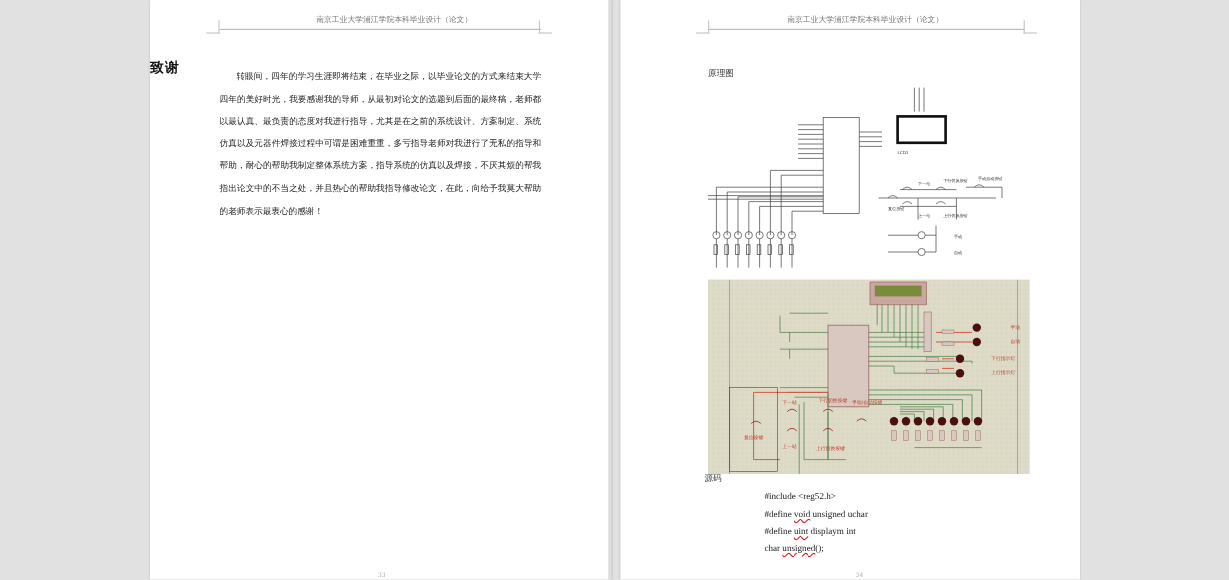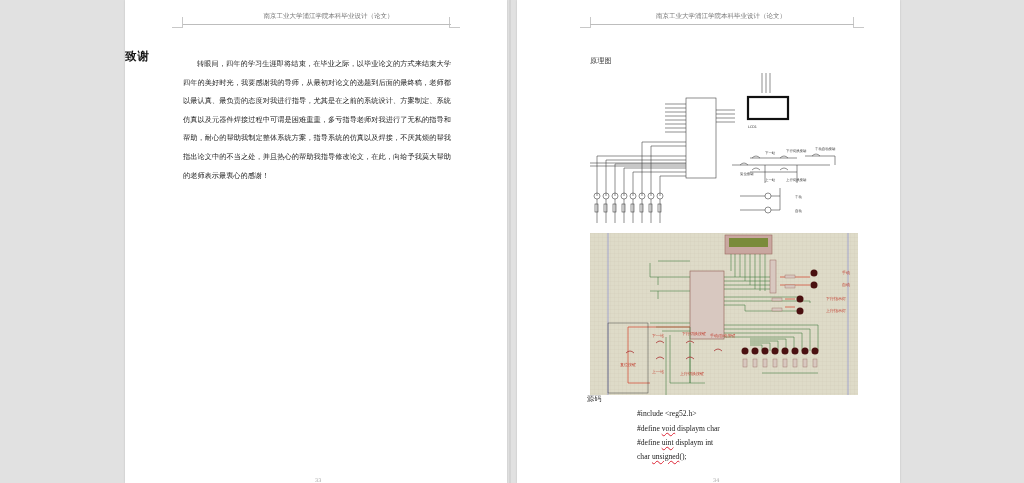--- a/index.html
+++ b/index.html
@@ -227,17 +227,17 @@
         <text x="252" y="41">手动</text>
         <text x="252" y="53">自动</text>
         <text x="236" y="67">下行指示灯</text>
         <text x="236" y="79">上行指示灯</text>
       </g>
     </svg>
   </div>
 
   <div class="label" style="left:70px;top:394px;">源码</div>
   <div class="code-line" style="top:409px;"><span>#include &lt;reg52.h&gt;</span></div>
-  <div class="code-line" style="top:424px;"><span>#define </span><u>void</u><span> displaym char</span></div>
+  <div class="code-line" style="top:424px;"><span>#define </span><u>void</u><span> unsigned uchar</span></div>
   <div class="code-line" style="top:438px;"><span>#define </span><u>uint</u><span> displaym int</span></div>
   <div class="code-line" style="top:452px;"><span>char </span><u>unsigned</u><span>();</span></div>
   <div class="page-num" style="left:196px;">34</div>
 </div>
 
 </body></html>

